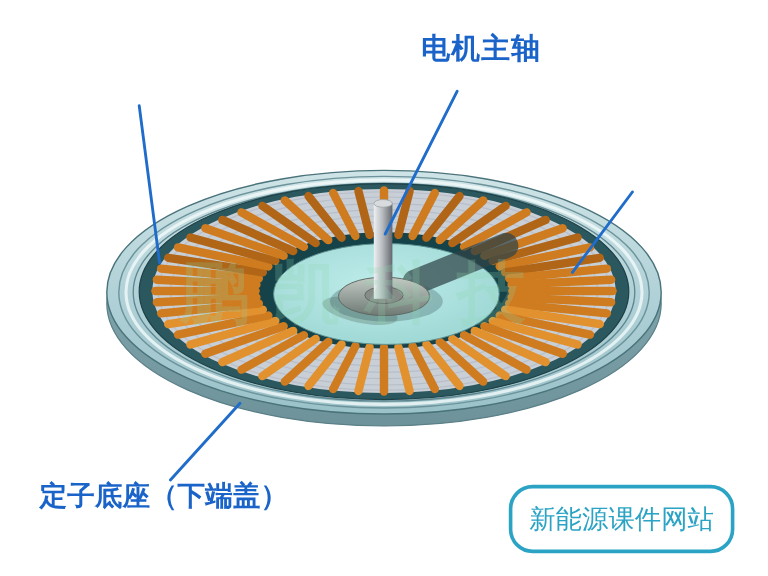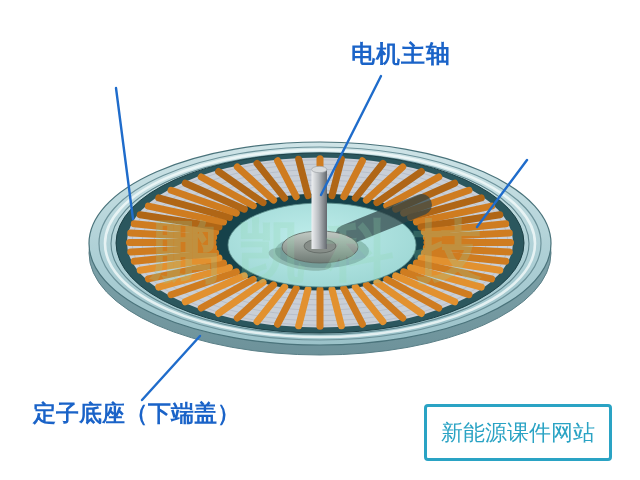--- a/index.html
+++ b/index.html
@@ -9,26 +9,26 @@
   }
   svg.scene{position:absolute;left:0;top:0;width:640px;height:480px;}
   .callout{
     position:absolute;color:var(--label-blue,#1a63c8);font-weight:bold;
     font-size:24px;line-height:1.05;white-space:nowrap;letter-spacing:1px;
     z-index:30;
   }
   .callout.base{font-size:23px;letter-spacing:0;text-align:center;}
   .disc-watermark{
     position:absolute;left:150px;top:206px;width:400px;z-index:20;
-    font-size:68px;font-weight:bold;letter-spacing:20px;white-space:nowrap;
+    font-size:57px;font-weight:bold;letter-spacing:20px;white-space:nowrap;
     color:var(--disc-watermark-green,#8fd8ae);opacity:0.22;pointer-events:none;
   }
   .wm-box{
     position:absolute;left:424px;top:404px;width:188px;height:57px;z-index:30;
-    border:3px solid var(--watermark-cyan,#2aa3c4);border-radius:4px;
+    border:3px solid var(--watermark-cyan,#2aa3c4);border-radius:20px;
     box-sizing:border-box;display:flex;flex-direction:column;align-items:center;
     justify-content:center;background:rgba(255,255,255,0.0);
   }
   .wm-box .site-name{
     color:var(--watermark-cyan,#2aa3c4);font-size:22px;line-height:24px;white-space:nowrap;
   }
   .wm-box .site-url{
     color:var(--watermark-cyan,#2aa3c4);font-size:24px;line-height:26px;white-space:nowrap;
   }
 </style>
@@ -162,20 +162,20 @@
     <g stroke="var(--leader-blue,#1f6ccb)" stroke-width="2.4" stroke-linecap="round">
       <line x1="116" y1="88" x2="133" y2="219"></line>
       <line x1="381" y1="76" x2="321" y2="195"></line>
       <line x1="527" y1="160" x2="477" y2="227"></line>
       <line x1="142" y1="400" x2="200" y2="336"></line>
     </g>
   </svg>
 
   <div class="disc-watermark">鹏凯科技</div>
 
-  <div class="callout" style="left:351px;top:41px">电机主轴</div>
+  <div class="callout" style="left:351px;top:28px">电机主轴</div>
   <div class="callout base" style="left:33px;top:401px">定子底座（下端盖）</div>
 
   <div class="wm-box">
     <div class="site-name">新能源课件网站</div>
   </div>
 
 </div>
 
 </body></html>

